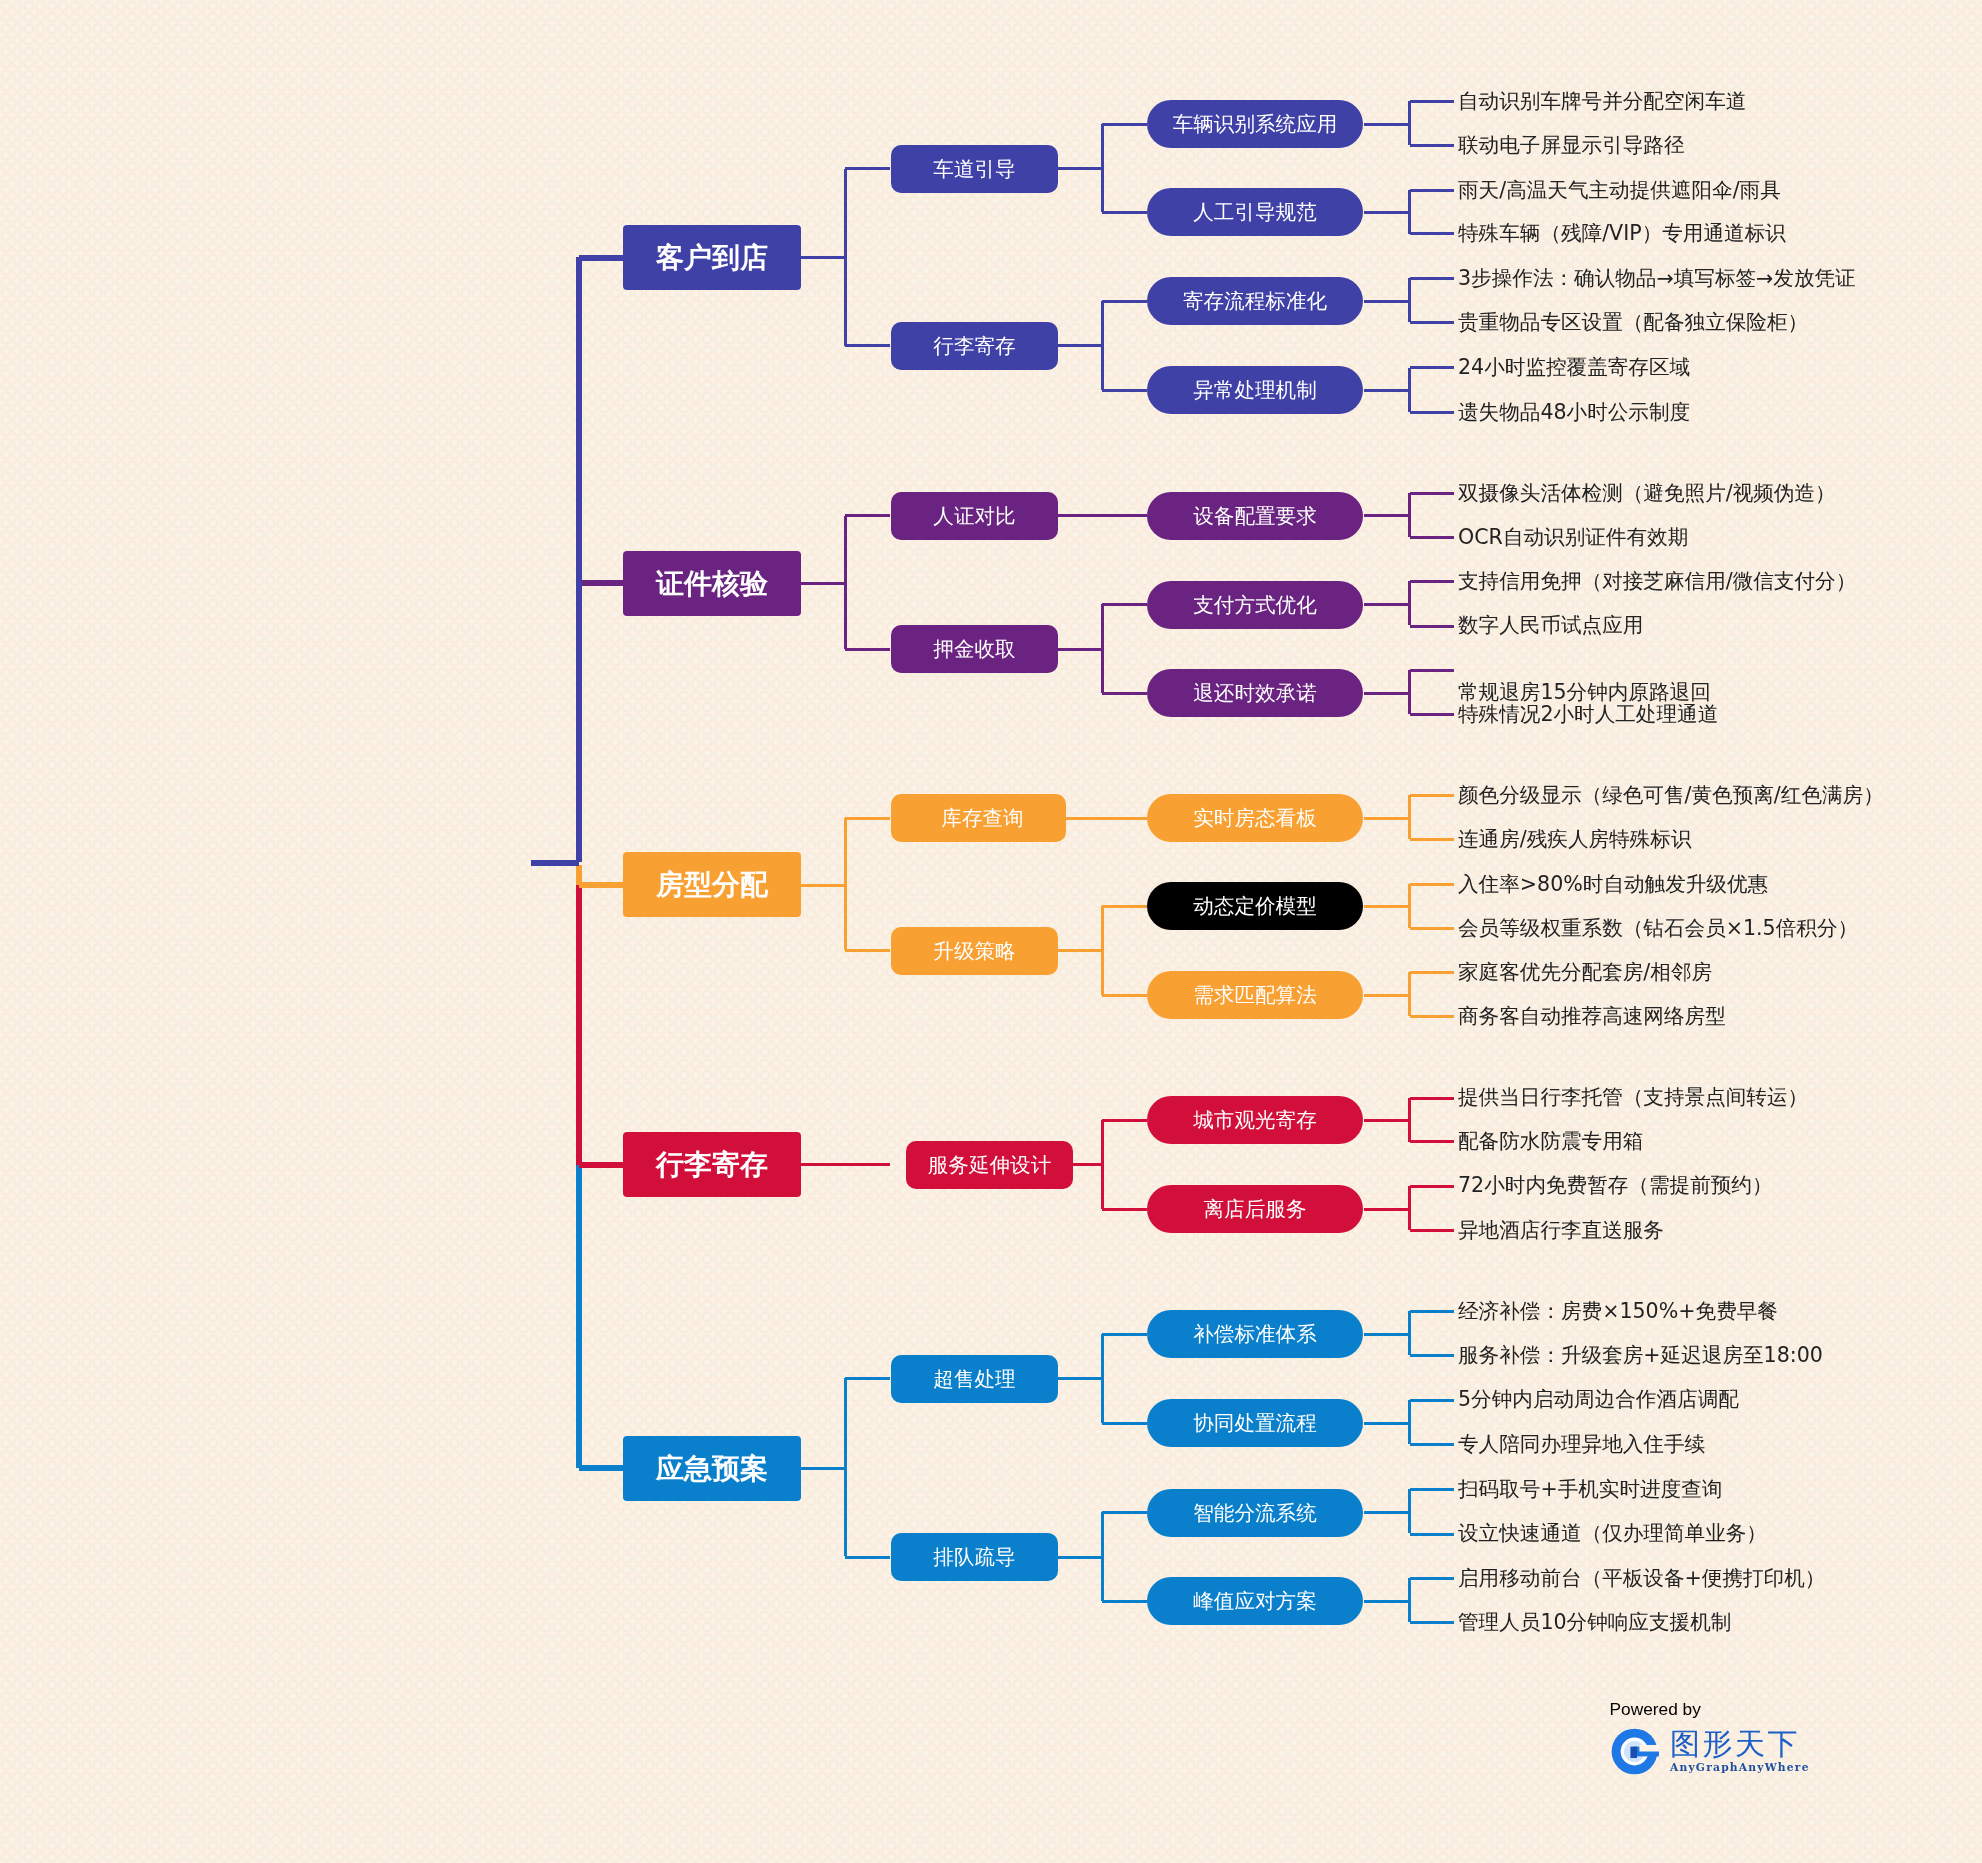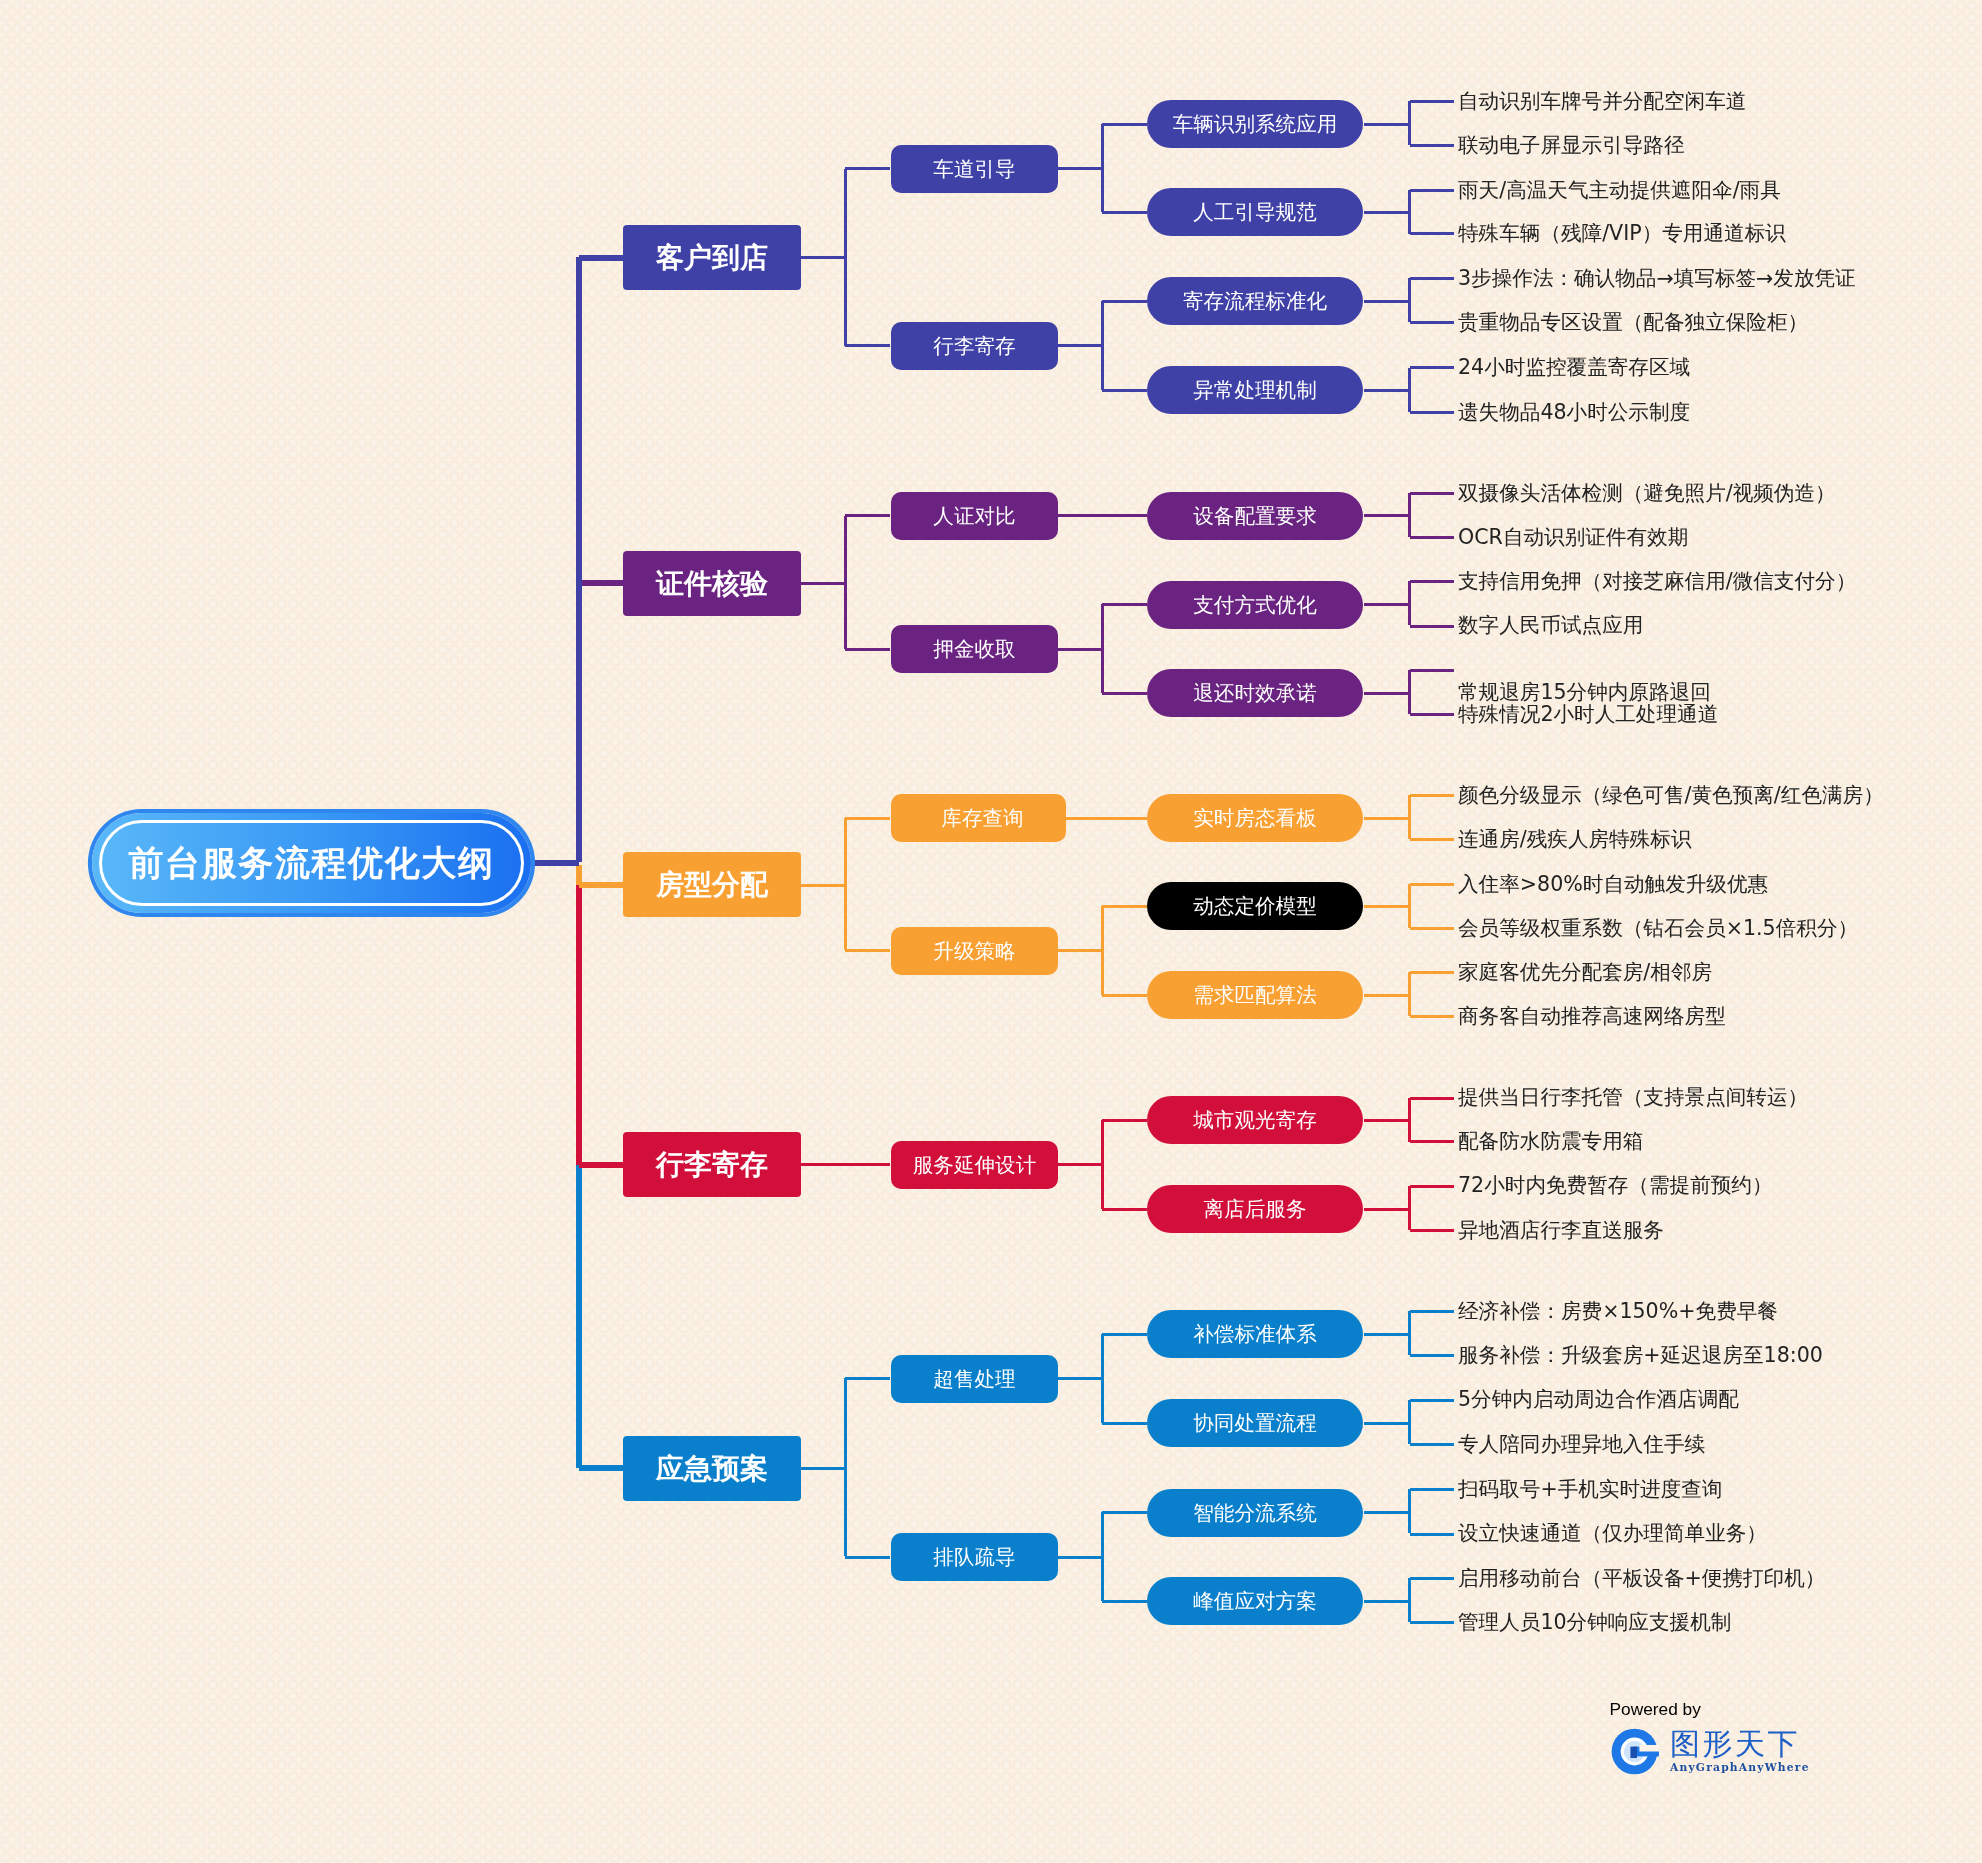--- a/index.html
+++ b/index.html
@@ -153,23 +153,20 @@
     <div class="ln" style="left: 1102px; top: 123px; width: 45px; height: 2.5px; background: rgb(63, 65, 166);"></div>
     <div class="ln" style="left: 1101px; top: 124px; width: 2.5px; height: 88px; background: rgb(63, 65, 166);"></div>
     <div class="ln" style="left: 1058px; top: 167px; width: 44px; height: 2.5px; background: rgb(63, 65, 166);"></div>
     <div class="ln" style="left: 845px; top: 344px; width: 45px; height: 2.5px; background: rgb(63, 65, 166);"></div>
     <div class="ln" style="left: 845px; top: 167px; width: 45px; height: 2.5px; background: rgb(63, 65, 166);"></div>
     <div class="ln" style="left: 844px; top: 169px; width: 2.5px; height: 177px; background: rgb(63, 65, 166);"></div>
     <div class="ln" style="left: 801px; top: 256px; width: 44px; height: 2.5px; background: rgb(63, 65, 166);"></div>
     <div class="ln" style="left: 579px; top: 255px; width: 44px; height: 5.8px; background: rgb(63, 65, 166);"></div>
     <div class="ln" style="left: 576px; top: 257px; width: 5.8px; height: 605px; background: rgb(63, 65, 166);"></div>
     <div class="ln" style="left: 531px; top: 860px; width: 48px; height: 5.8px; background: rgb(63, 65, 166);"></div>
-  <div class="root">
-    <span>前台服务流程优化大纲</span>
-  </div>
 <div class="n1" style="top: 225px; background: rgb(63, 65, 166);">
       <span>客户到店</span>
     </div>
     <div class="n2" style="top: 145px; background: rgb(63, 65, 166);">
       <span>车道引导</span>
     </div>
     <div class="n3" style="top: 100px; background: rgb(63, 65, 166);">
       <span>车辆识别系统应用</span>
     </div>
     <div class="leaf" style="top: 85px;">自动识别车牌号并分配空闲车道</div>
@@ -236,21 +233,21 @@
     <div class="leaf" style="top: 868px;">入住率&gt;80%时自动触发升级优惠</div>
     <div class="leaf" style="top: 912px;">会员等级权重系数（钻石会员×1.5倍积分）</div>
     <div class="n3" style="top: 971px; background: rgb(249, 160, 51);">
       <span>需求匹配算法</span>
     </div>
     <div class="leaf" style="top: 956px;">家庭客优先分配套房/相邻房</div>
     <div class="leaf" style="top: 1000px;">商务客自动推荐高速网络房型</div>
     <div class="n1" style="top: 1132px; background: rgb(210, 15, 59);">
       <span>行李寄存</span>
     </div>
-    <div class="n2" style="top: 1141px; background: rgb(210, 15, 59);">
+    <div class="n2" style="top: 1141px; background: rgb(210, 15, 59); margin-left: 15px;">
       <span>服务延伸设计</span>
     </div>
     <div class="n3" style="top: 1096px; background: rgb(210, 15, 59);">
       <span>城市观光寄存</span>
     </div>
     <div class="leaf" style="top: 1081px;">提供当日行李托管（支持景点间转运）</div>
     <div class="leaf" style="top: 1125px;">配备防水防震专用箱</div>
     <div class="n3" style="top: 1185px; background: rgb(210, 15, 59);">
       <span>离店后服务</span>
     </div>

